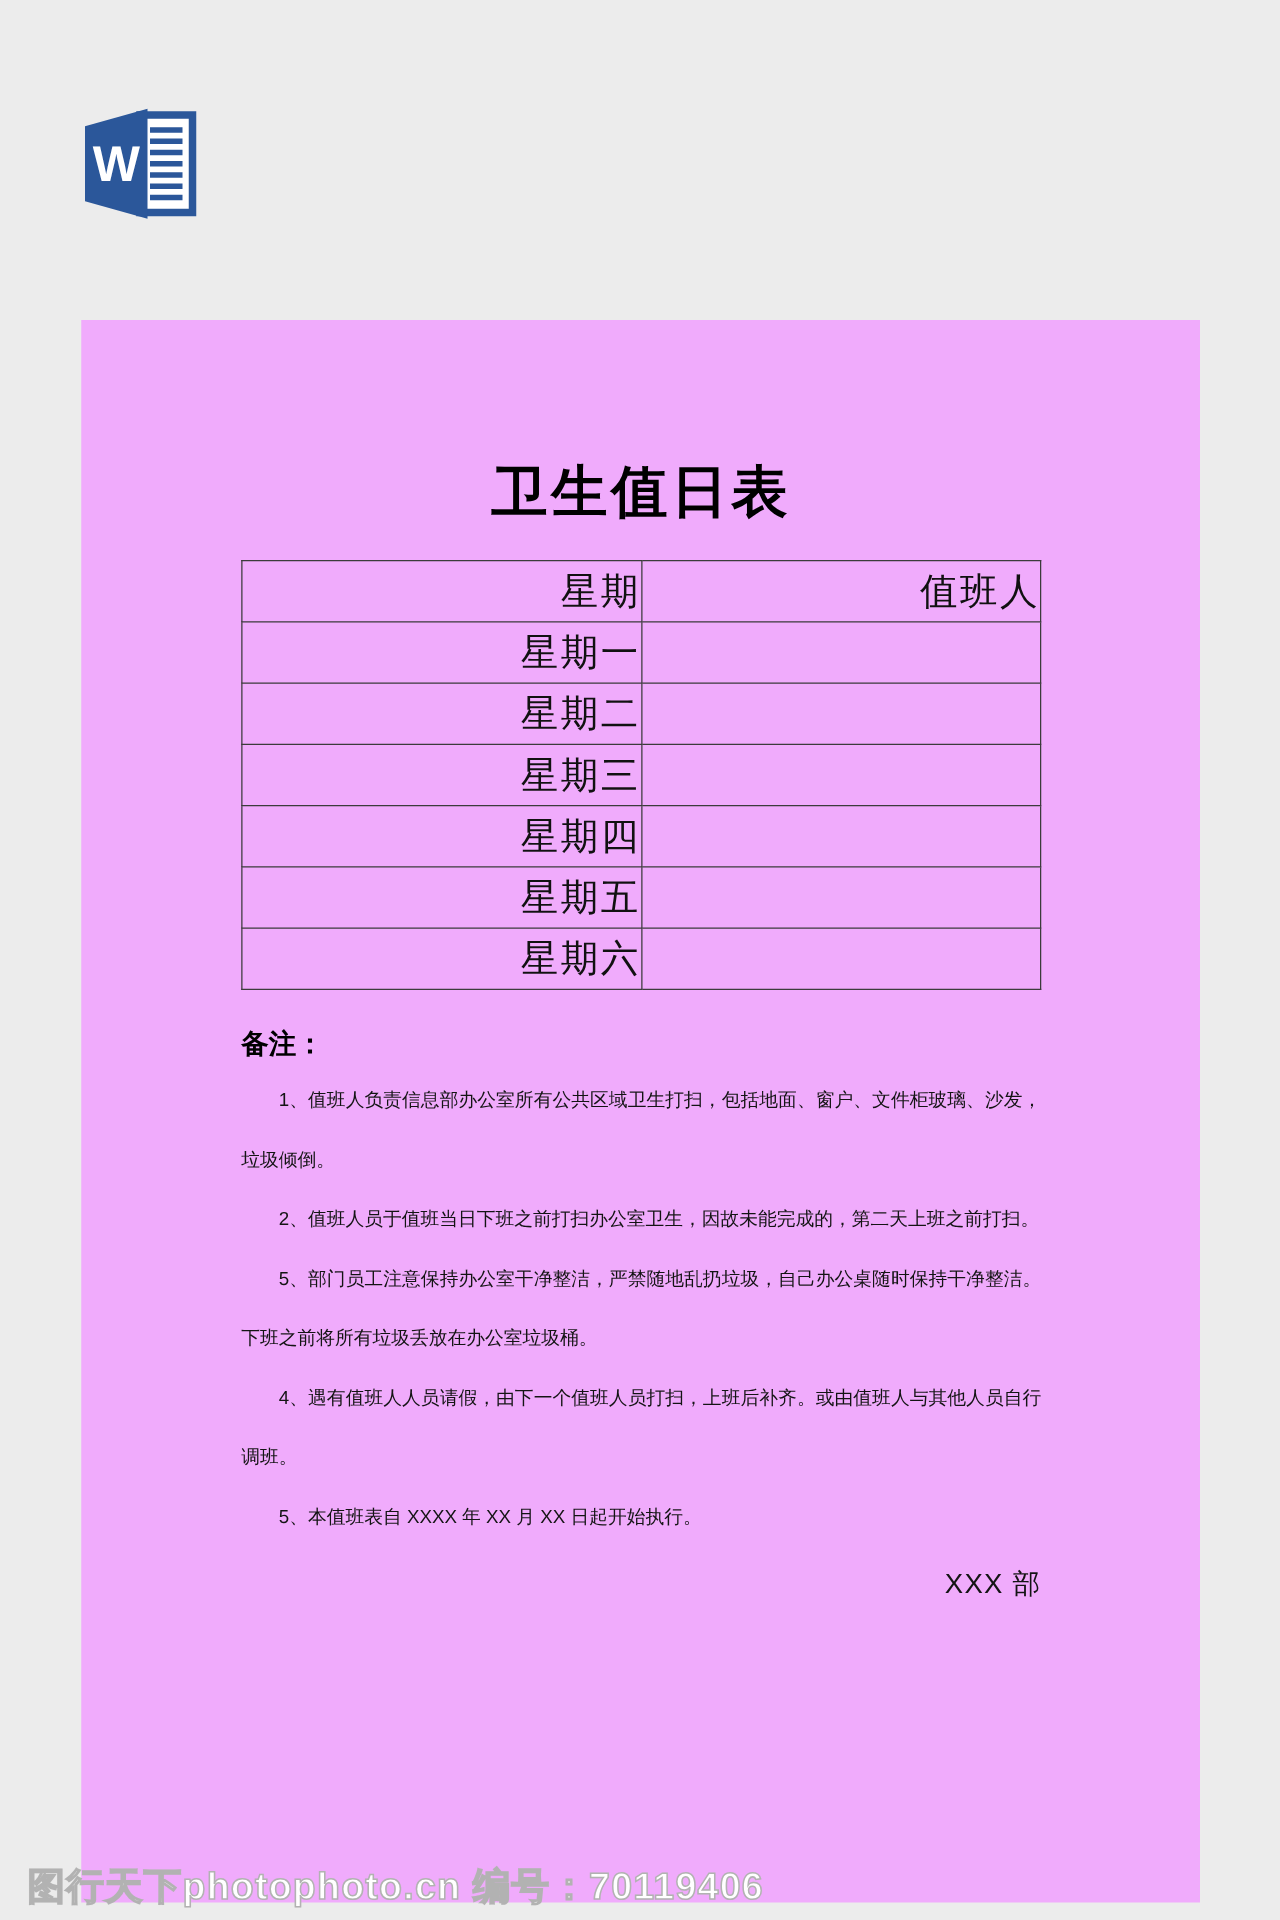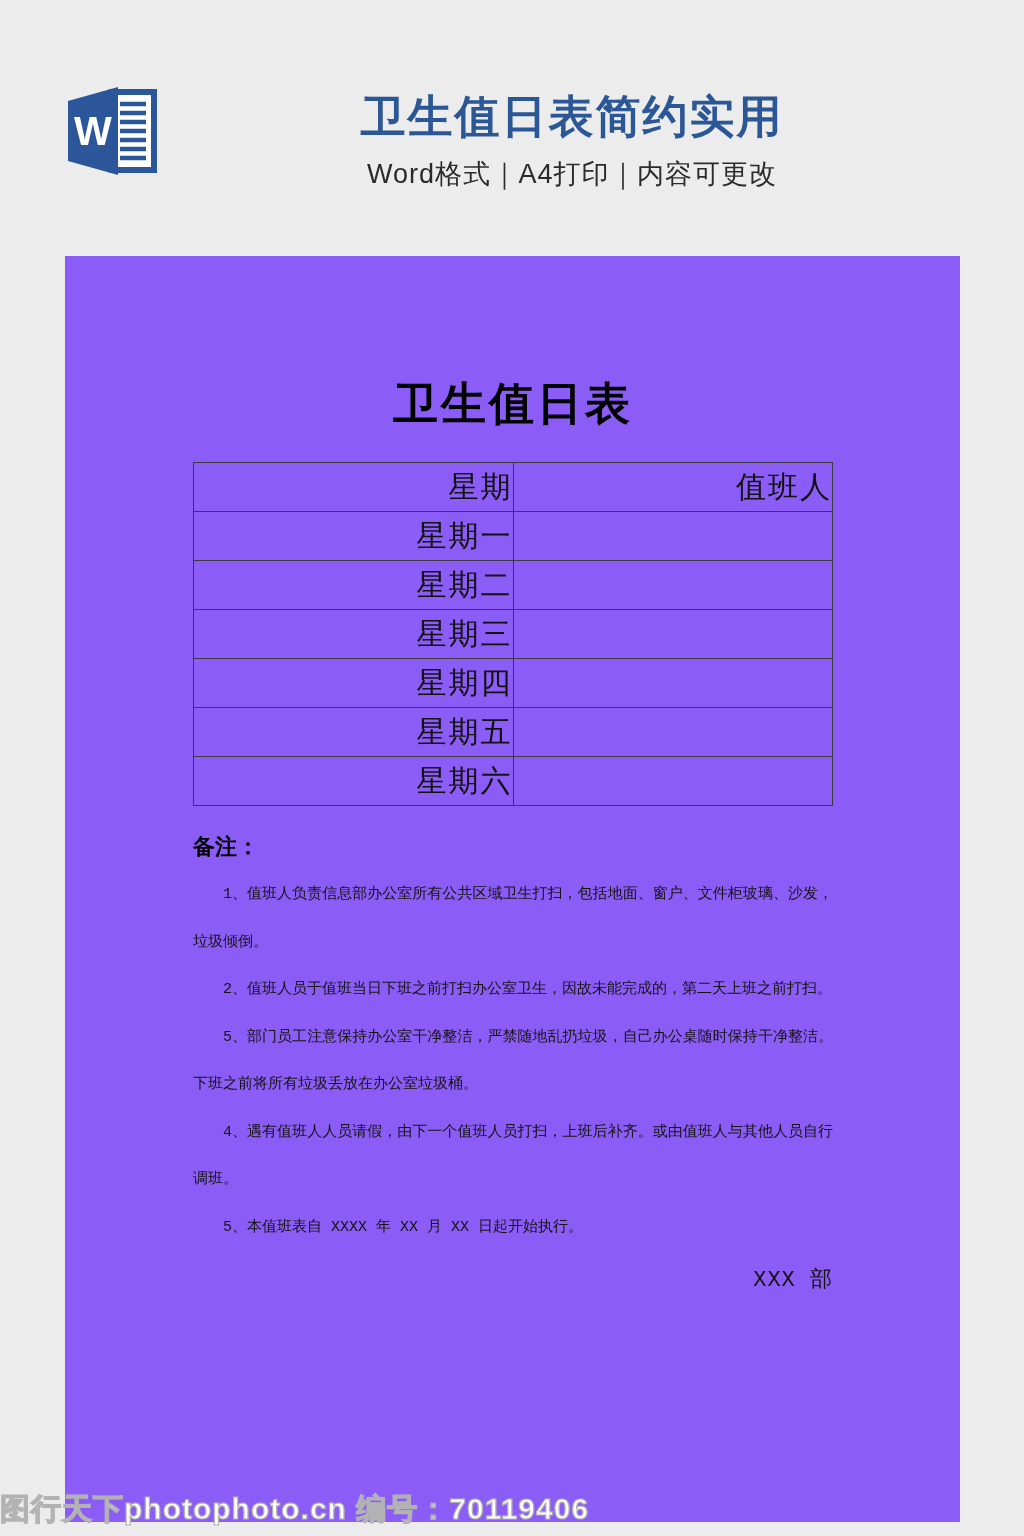--- a/index.html
+++ b/index.html
@@ -27,23 +27,23 @@
   }
   .header-subtitle {
     margin-top: 12px;
     font-size: 27px; color: #2b2b2b; letter-spacing: 1px;
   }
 
   
   .page {
     position: absolute; left: 65px; top: 256px;
     width: 895px; height: 1266px;
-    background: #8b5cf6;
-    padding: 14px 127px 0 128px;
-    font-family: Liberation Mono, monospace;
+    background: #f0abfc;
+    padding: 0 127px 0 128px;
+    font-family: Liberation Sans, sans-serif;
     color: #141414;
   }
   .doc-title {
     margin-top: 112px;
     text-align: center;
     font-size: 45px; font-weight: bold; color: #000;
     line-height: 52px; letter-spacing: 3px;
   }
   table.duty-table {
     margin-top: 28px;
@@ -70,21 +70,21 @@
   }
   .signature {
     margin-top: 4px;
     text-align: right;
     font-size: 22px; line-height: 52px; color: #141414;
     letter-spacing: 1px;
   }
 
   
   .footer-watermark {
-    position: absolute; left: 0; top: 1489px;
+    position: absolute; left: 22px; top: 1489px;
     font-family: "Liberation Sans", "DejaVu Sans", sans-serif;
     font-size: 30px; font-weight: bold;
     color: #ffffff;
     -webkit-text-stroke: 1.2px #b2b2b2;
     text-shadow: 0 0 1px #c4c4c4;
     letter-spacing: 1px;
     white-space: nowrap;
   }
 </style>
 </head>
@@ -100,24 +100,20 @@
       <line x1="60" y1="40" x2="86" y2="40"></line>
       <line x1="60" y1="49" x2="86" y2="49"></line>
       <line x1="60" y1="58" x2="86" y2="58"></line>
       <line x1="60" y1="67" x2="86" y2="67"></line>
       <line x1="60" y1="76" x2="86" y2="76"></line>
     </g>
 
     <polygon points="8,19 58,5 58,93 8,79" fill="#2b579a"></polygon>
     <text x="33" y="63" text-anchor="middle" fill="#ffffff" font-family="Liberation Sans, DejaVu Sans, sans-serif" font-size="40" font-weight="bold">W</text>
   </svg>
-  <div class="header-text">
-    <div class="header-title">卫生值日表简约实用</div>
-    <div class="header-subtitle">Word格式｜A4打印｜内容可更改</div>
-  </div>
 </div>
 
 <div class="page">
   <div class="doc-title">卫生值日表</div>
 
   <table class="duty-table">
     <thead>
       <tr id="duty-head-row">
           <th>星期</th>
           <th>值班人</th>

